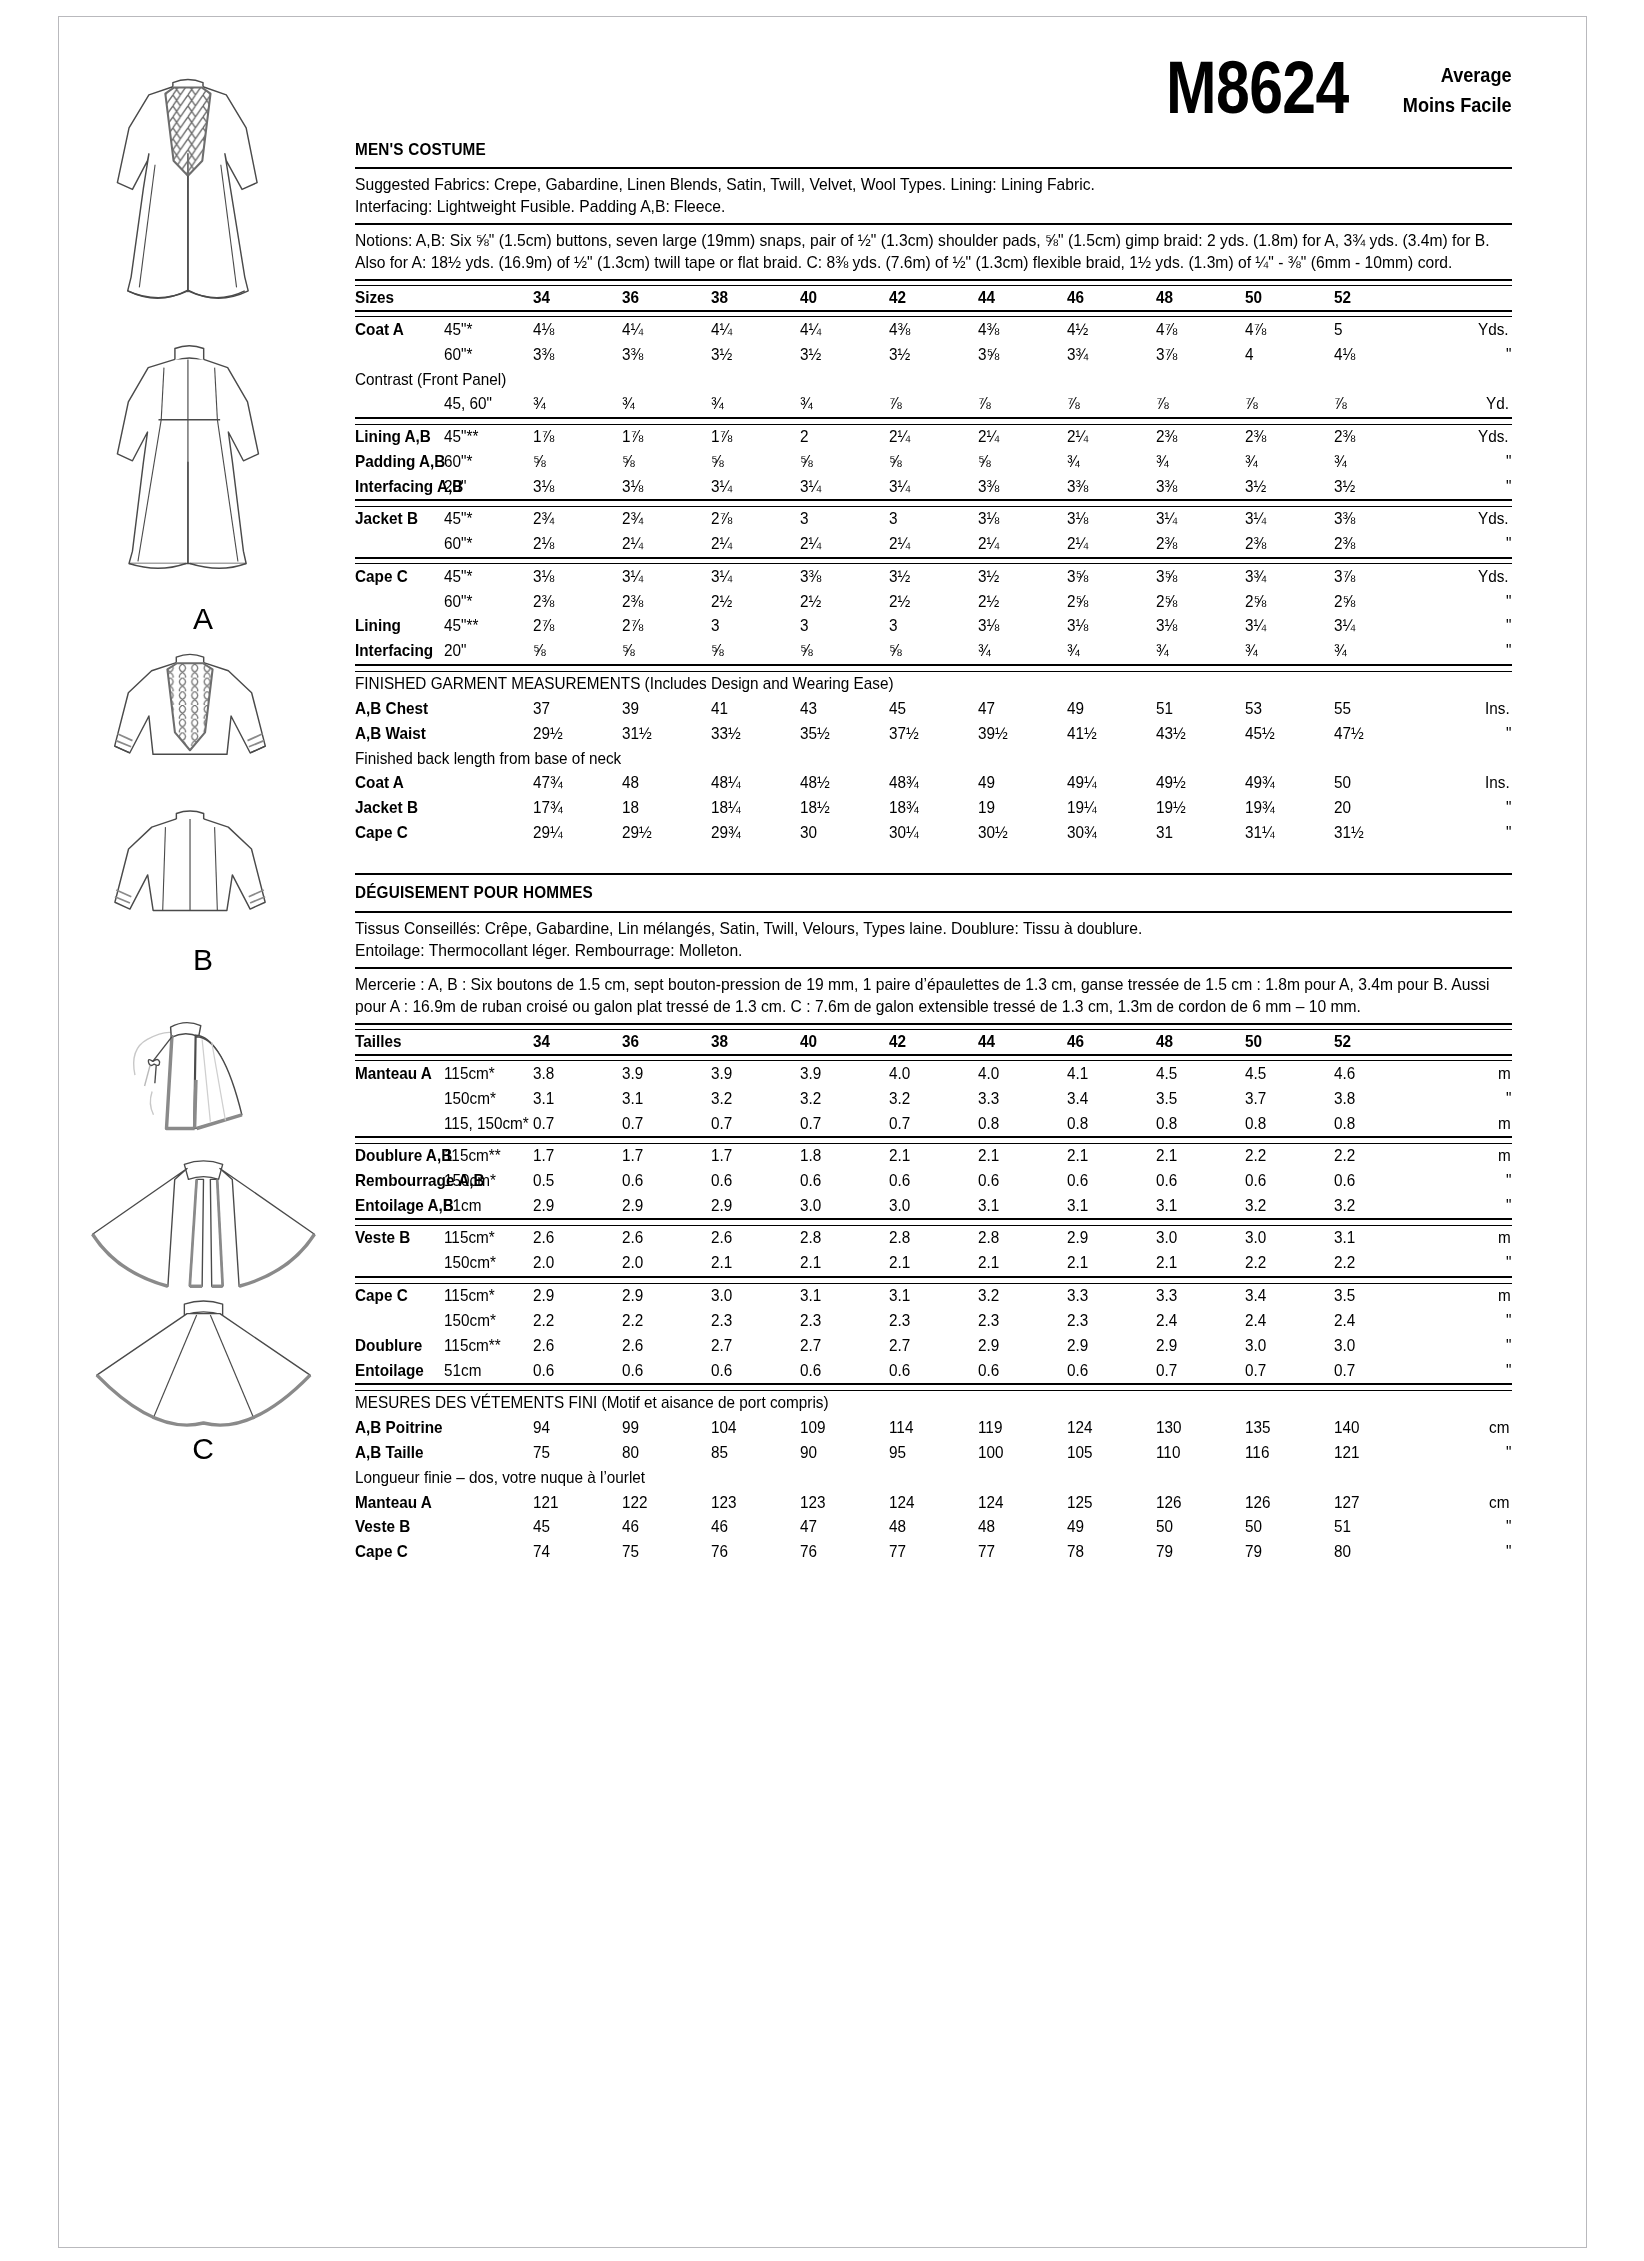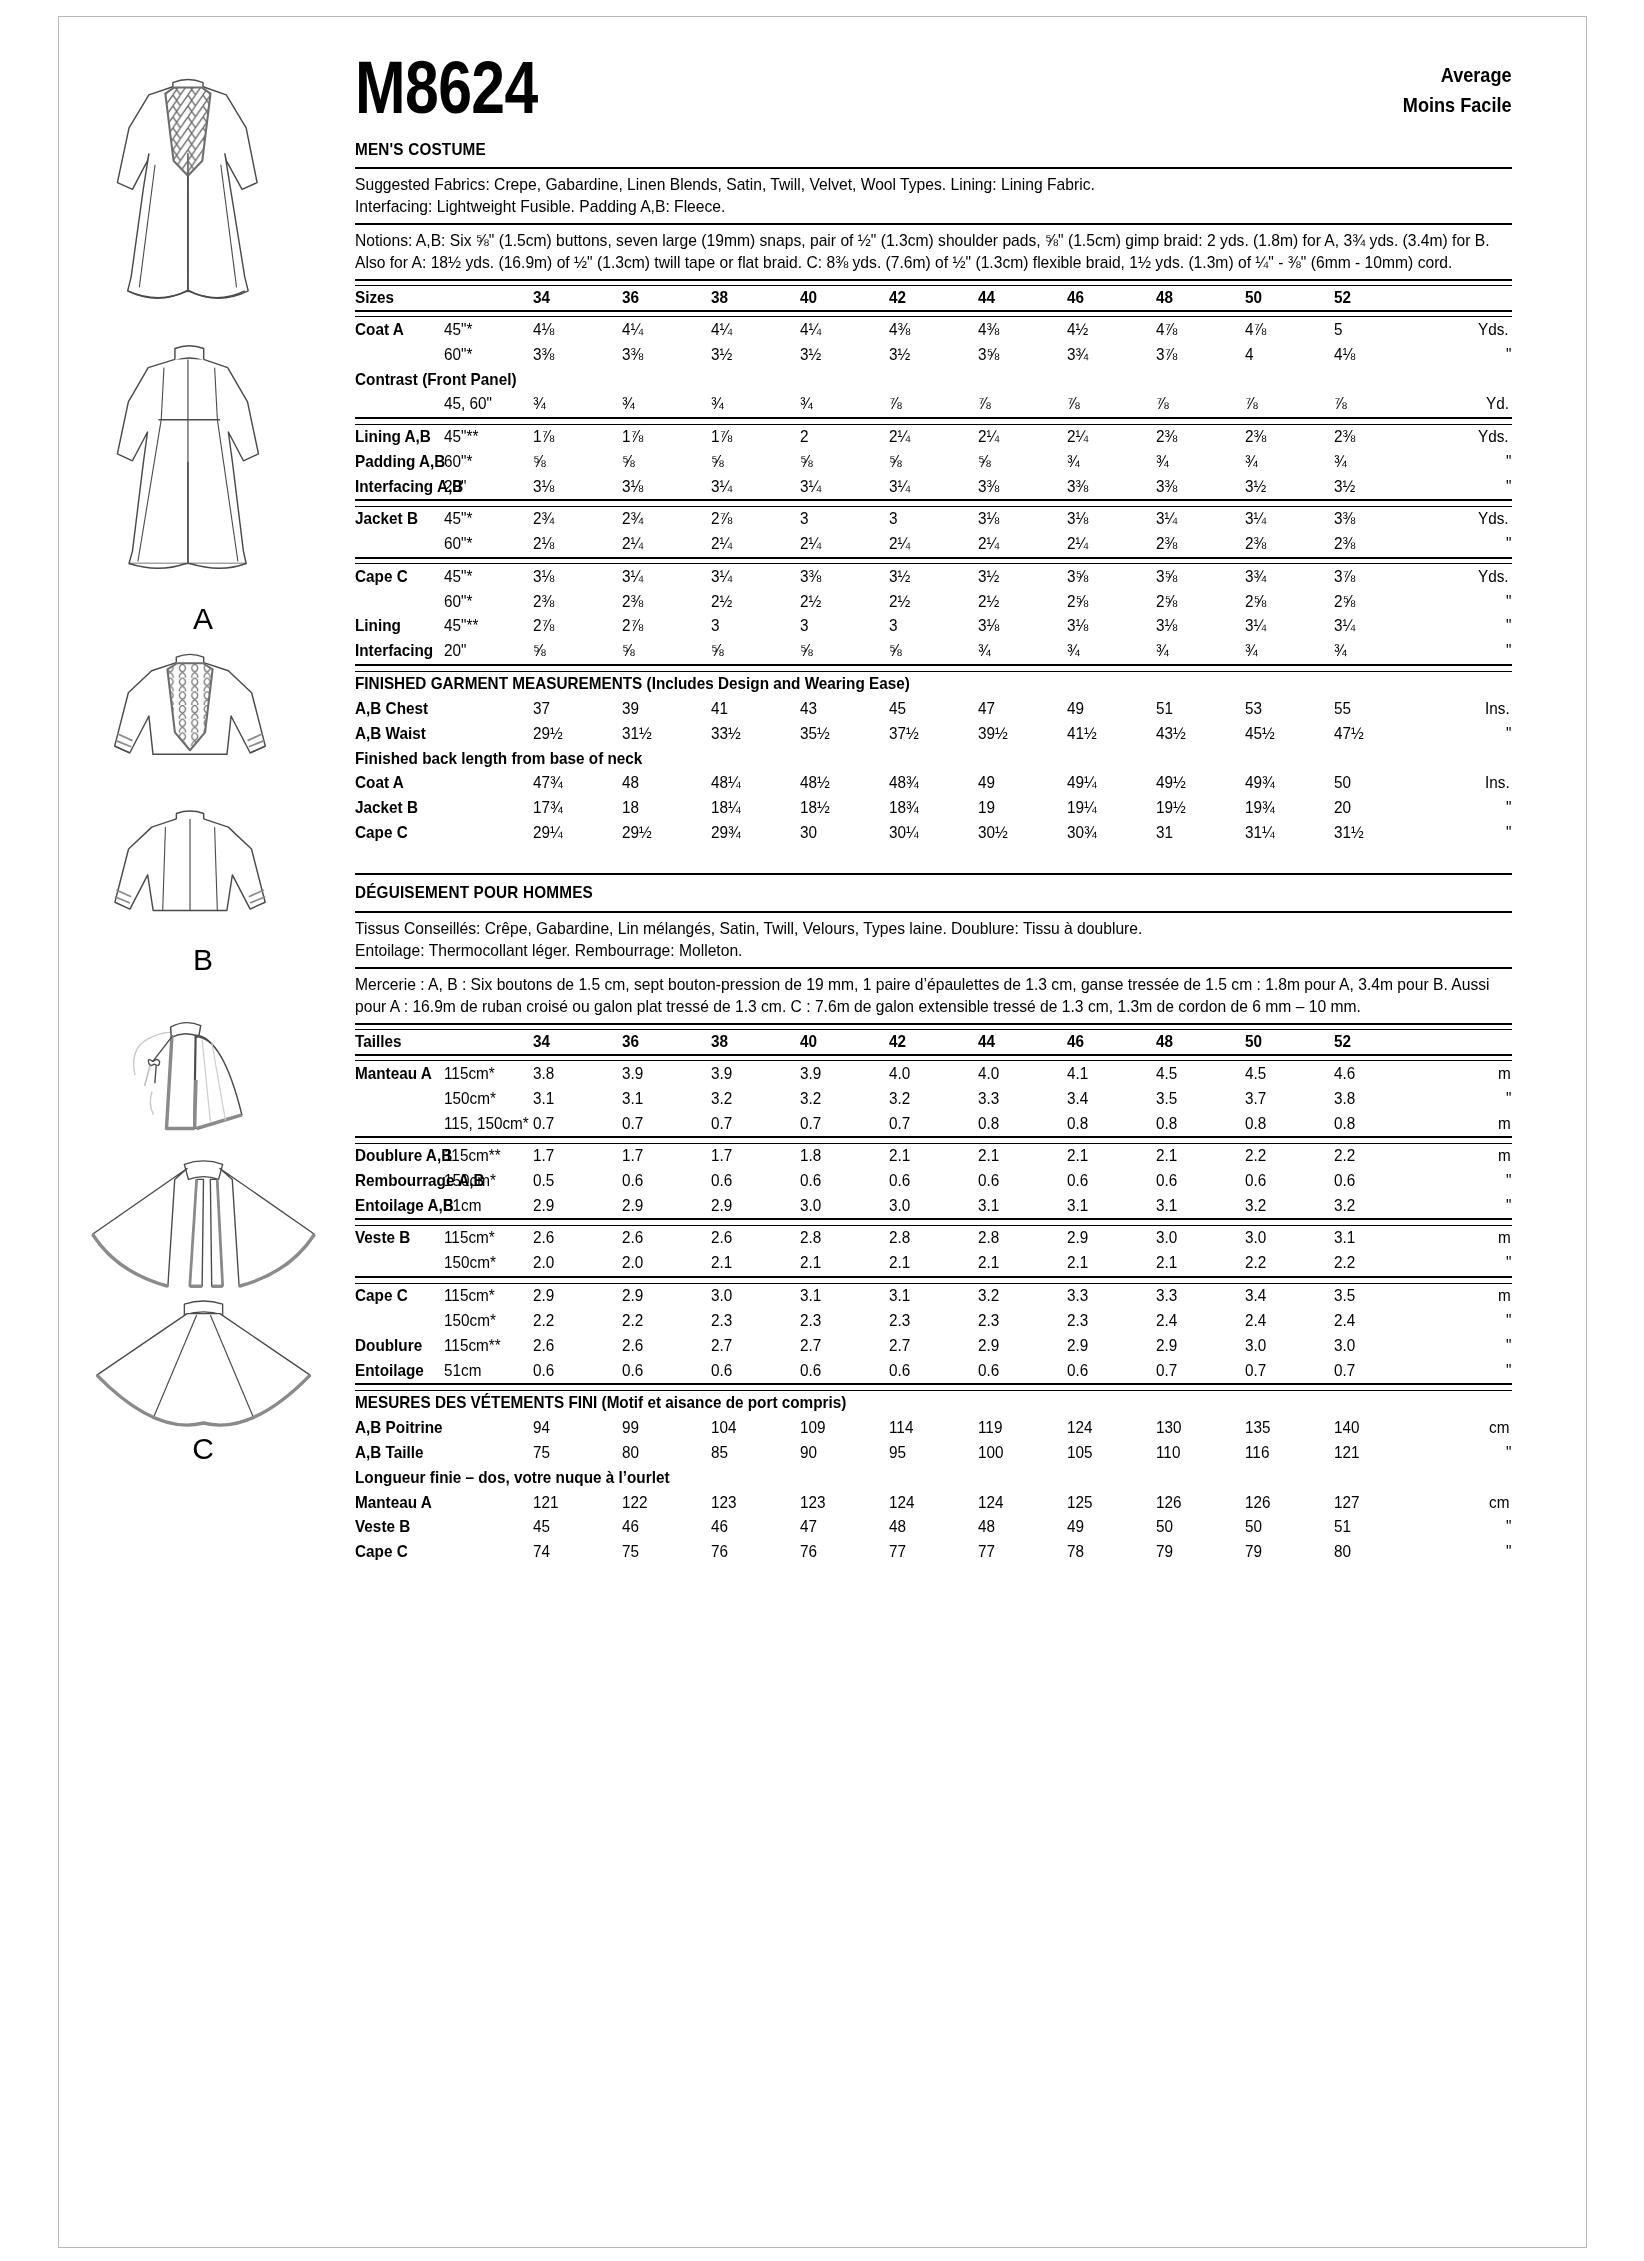--- a/index.html
+++ b/index.html
@@ -45,22 +45,21 @@
 
   
   .content {
     flex:1 1 auto;
     padding:36px 74px 0 0;
     padding-left:8.2px;
   }
   .head-row {
     display:flex;
     align-items:flex-start;
-    justify-content:space-between;
-    gap:40px;
+    justify-content:flex-end;
   }
   .pattern-no {
     font-family:"Liberation Sans Narrow","Liberation Sans", sans-serif;
     font-weight:bold;
     font-size:74px;
     letter-spacing:-0.7px;
     line-height:0.95;
     transform:scaleX(0.82);
     transform-origin:left top;
     white-space:nowrap;
@@ -106,21 +105,21 @@
     padding:1.4px 0 1.4px 0;
     vertical-align:baseline;
     white-space:nowrap;
     line-height:1.30;
   }
   .c-lbl   { width:184px; font-weight:bold;margin-left:17px; }
   .c-lbl.n { font-weight:normal; }
   .c-wid   { width:127px; }
   .c-val   { width:71px; }
   .c-unit  { width:62px;text-align:right; }
-  .spanlbl { font-weight:bold;margin-top:16px; }
+  .spanlbl { font-weight:normal;margin-top:16px; }
   .hdr td  { font-weight:bold; padding-top:4.1px; padding-bottom:4.1px; }
   .narrowx { display:inline-block; transform:scaleX(0.9); transform-origin:left center; }
 
   
   .tbl-wrap { margin-top:0; }
   .singlerule { height:0; border-top:2.1px solid #000; margin:0; }
 </style>
 </head>
 <body>
 

